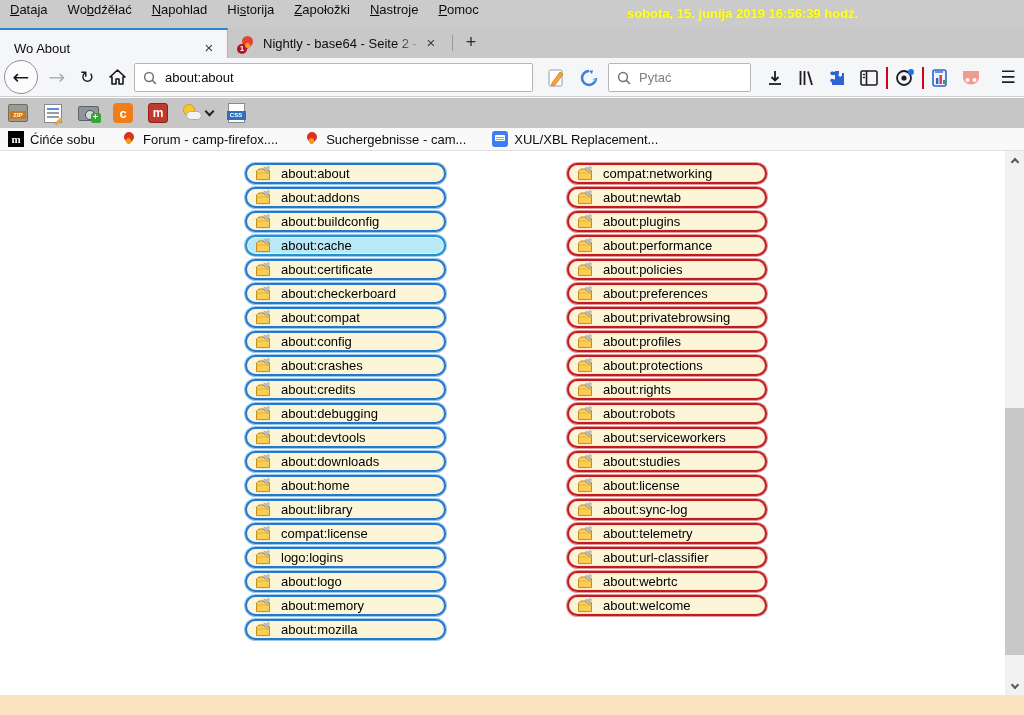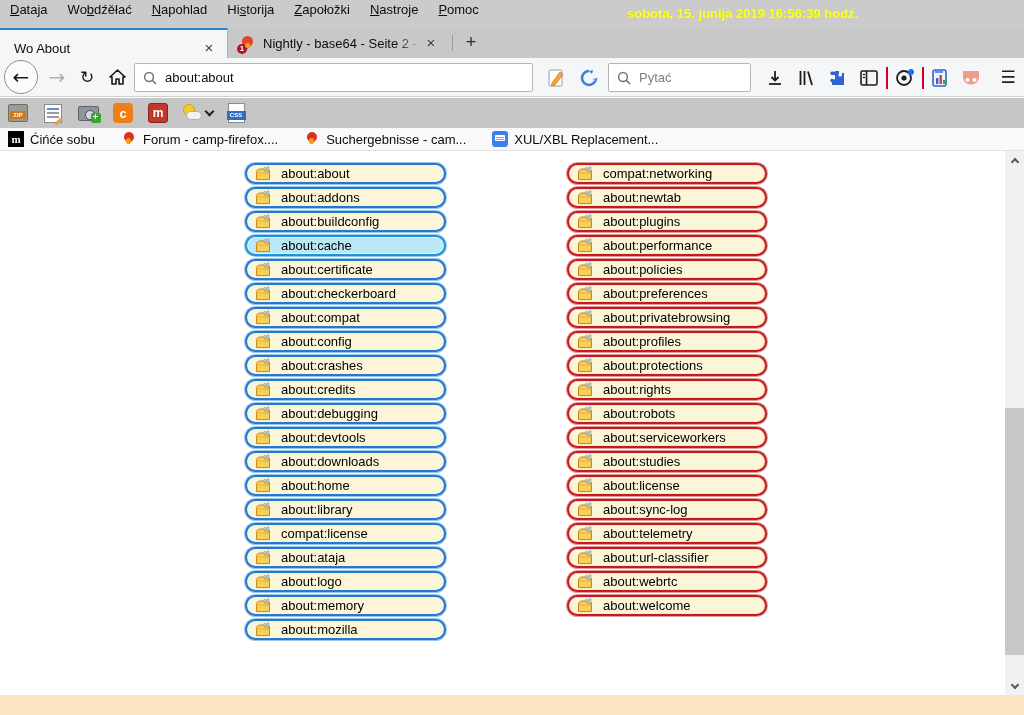--- a/index.html
+++ b/index.html
@@ -480,21 +480,21 @@
         </svg>
         <span>compat:license</span>
       </div>
       <div class="about-btn">
         <svg width="16" height="16" viewBox="0 0 16 16">
           <path d="M1.5 5 L4 3 h4.5 l1 1.6 H14.5 v9 H1.5 z" fill="#f9cd57" stroke="#c08a18" stroke-width="1"></path>
           <path d="M1.5 7 H14.5" stroke="#e8b53a" stroke-width="1"></path>
           <path d="M9.6 1 l4.3 4.3 -1.5 1.5 -4.3 -4.3 z" fill="#c3c8cf" stroke="#82878e" stroke-width="0.6"></path>
           <circle cx="13" cy="2" r="1.4" fill="#dfe3e8" stroke="#82878e" stroke-width="0.6"></circle>
         </svg>
-        <span>about:ataja</span>
+        <span>logo:logins</span>
       </div>
       <div class="about-btn">
         <svg width="16" height="16" viewBox="0 0 16 16">
           <path d="M1.5 5 L4 3 h4.5 l1 1.6 H14.5 v9 H1.5 z" fill="#f9cd57" stroke="#c08a18" stroke-width="1"></path>
           <path d="M1.5 7 H14.5" stroke="#e8b53a" stroke-width="1"></path>
           <path d="M9.6 1 l4.3 4.3 -1.5 1.5 -4.3 -4.3 z" fill="#c3c8cf" stroke="#82878e" stroke-width="0.6"></path>
           <circle cx="13" cy="2" r="1.4" fill="#dfe3e8" stroke="#82878e" stroke-width="0.6"></circle>
         </svg>
         <span>about:logo</span>
       </div>

